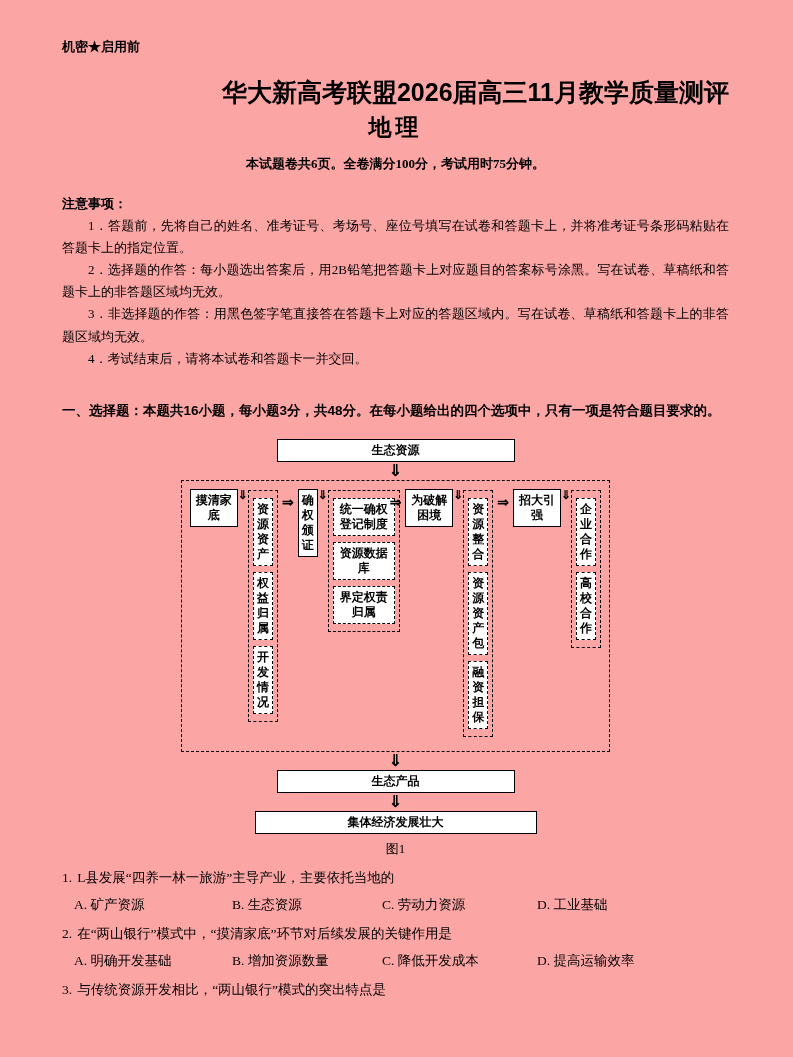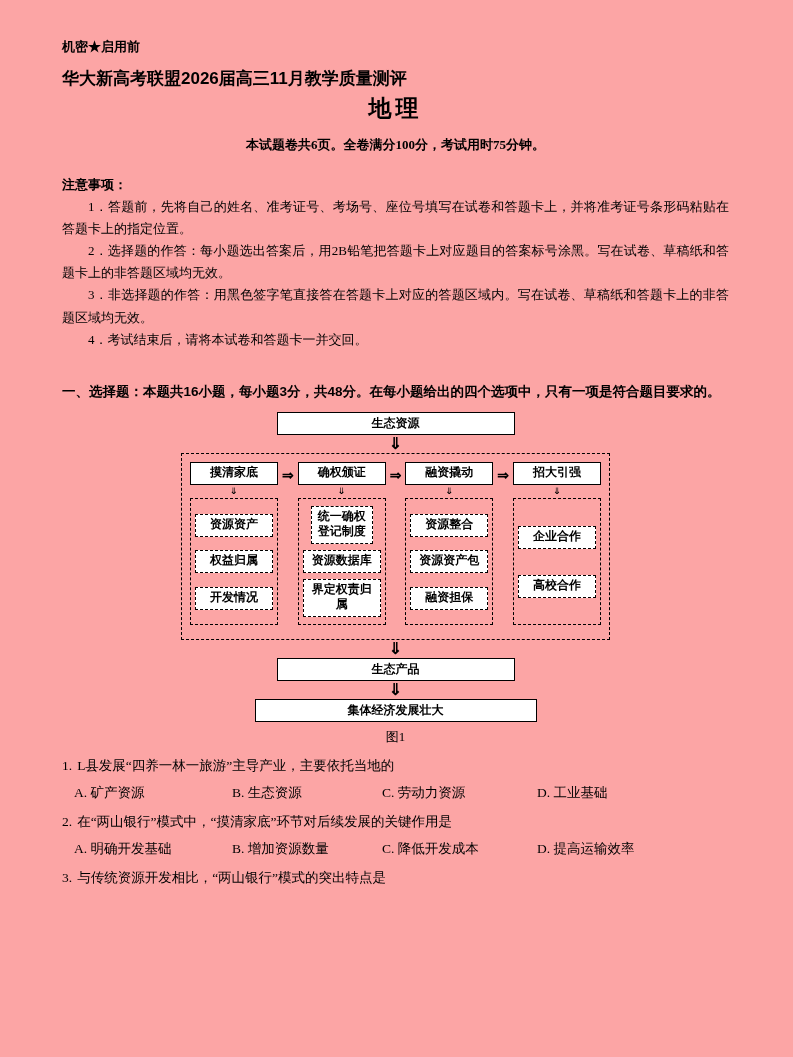--- a/index.html
+++ b/index.html
@@ -13,24 +13,24 @@
     width: 793px; height: 1057px;
     padding: 38px 64px 20px 62px;
     overflow: hidden;
     background: #fca5a5;
   }
   .classification {
     font-family: "Liberation Sans", sans-serif;
     font-weight: bold; font-size: 13px;
   }
   .title {
-    text-align: left;
-    font-family: "Liberation Sans", sans-serif;
-    font-weight: bold; font-size: 17px;
-    margin-top: 11px;
+    text-align: right;
+    font-family: "Liberation Sans", sans-serif;
+    font-weight: bold; font-size: 25px;
+    margin-top: 20px;
   }
   .subject {
     text-align: center;
     font-weight: bold; font-size: 23px;
     letter-spacing: 4px;
     margin-top: 3px;
   }
   .exam-info {
     text-align: center;
     font-weight: bold; font-size: 13px;
@@ -46,21 +46,21 @@
     line-height: 1.6;
   }
   .passage {
     margin: 9px 0 0 0;
     font-size: 13.5px; line-height: 1.75;
     text-indent: 2em; text-align: justify;
   }
 
   
   .figure {
-    margin-top: 10px;
+    margin-top: 18px;
     display: flex; flex-direction: column; align-items: center;
     font-family: "Liberation Sans", sans-serif;
   }
   .box {
     border: 1px solid #000;
     background: #fff;
     text-align: center;
     font-weight: bold; font-size: 12px;
     padding: 3px 3px;
     line-height: 1.25;
@@ -68,21 +68,21 @@
   .box.dashed { border-style: dashed; }
   .top-box, .product-box { width: 238px; }
   .bottom-box { width: 282px; }
   .v-arrow { font-size: 16px; line-height: 1; margin: 1px 0; font-weight: bold; }
   .v-arrow.small { font-size: 12px; margin: 0; }
   .fig-main {
     border: 1px dashed #000;
     padding: 8px 8px 14px 8px;
     display: flex; align-items: stretch;
   }
-  .fig-col { display: flex; flex-direction: column; align-items: center; width: 88px; font-family: Liberation Mono, monospace; }
+  .fig-col { display: flex; align-items: flex-start; width: 88px; }
   .col-header { width: 100%; }
   .col-items {
     border: 1px dashed #000;
     width: 100%; flex: 1;
     margin-top: 1px;
     padding: 7px 4px;
     display: flex; flex-direction: column;
     justify-content: space-evenly;
     gap: 6px;
   }
@@ -147,21 +147,21 @@
         <div class="col-items">
           <div class="box dashed narrow">统一确权登记制度</div>
           <div class="box dashed">资源数据库</div>
           <div class="box dashed">界定权责归属</div>
         </div>
       </div>
 
       <div class="h-arrow">⇒</div>
 
       <div class="fig-col">
-        <div class="box col-header">融资撬动</div>
+        <div class="box col-header">为破解困境</div>
         <div class="v-arrow small">⇓</div>
         <div class="col-items">
           <div class="box dashed">资源整合</div>
           <div class="box dashed">资源资产包</div>
           <div class="box dashed">融资担保</div>
         </div>
       </div>
 
       <div class="h-arrow">⇒</div>
 

